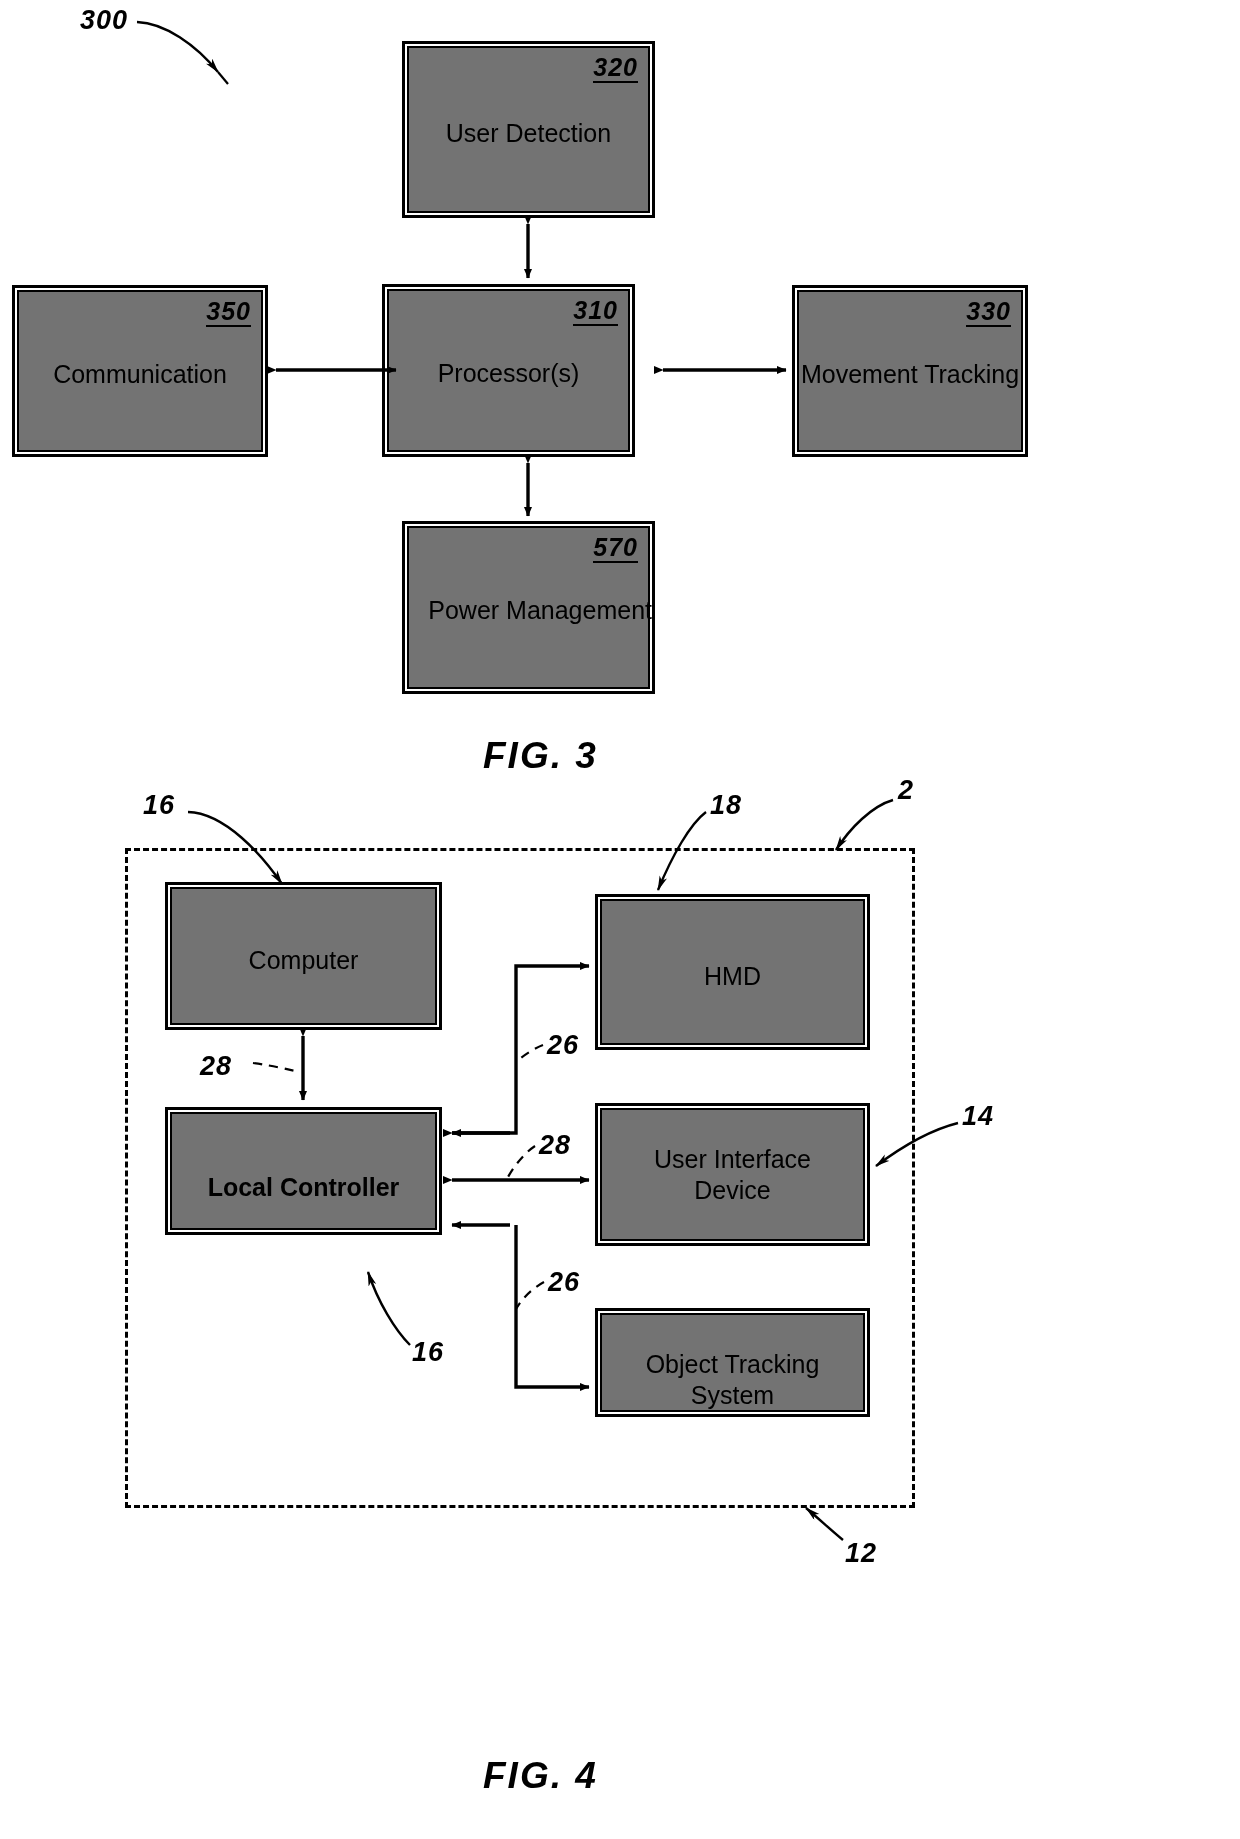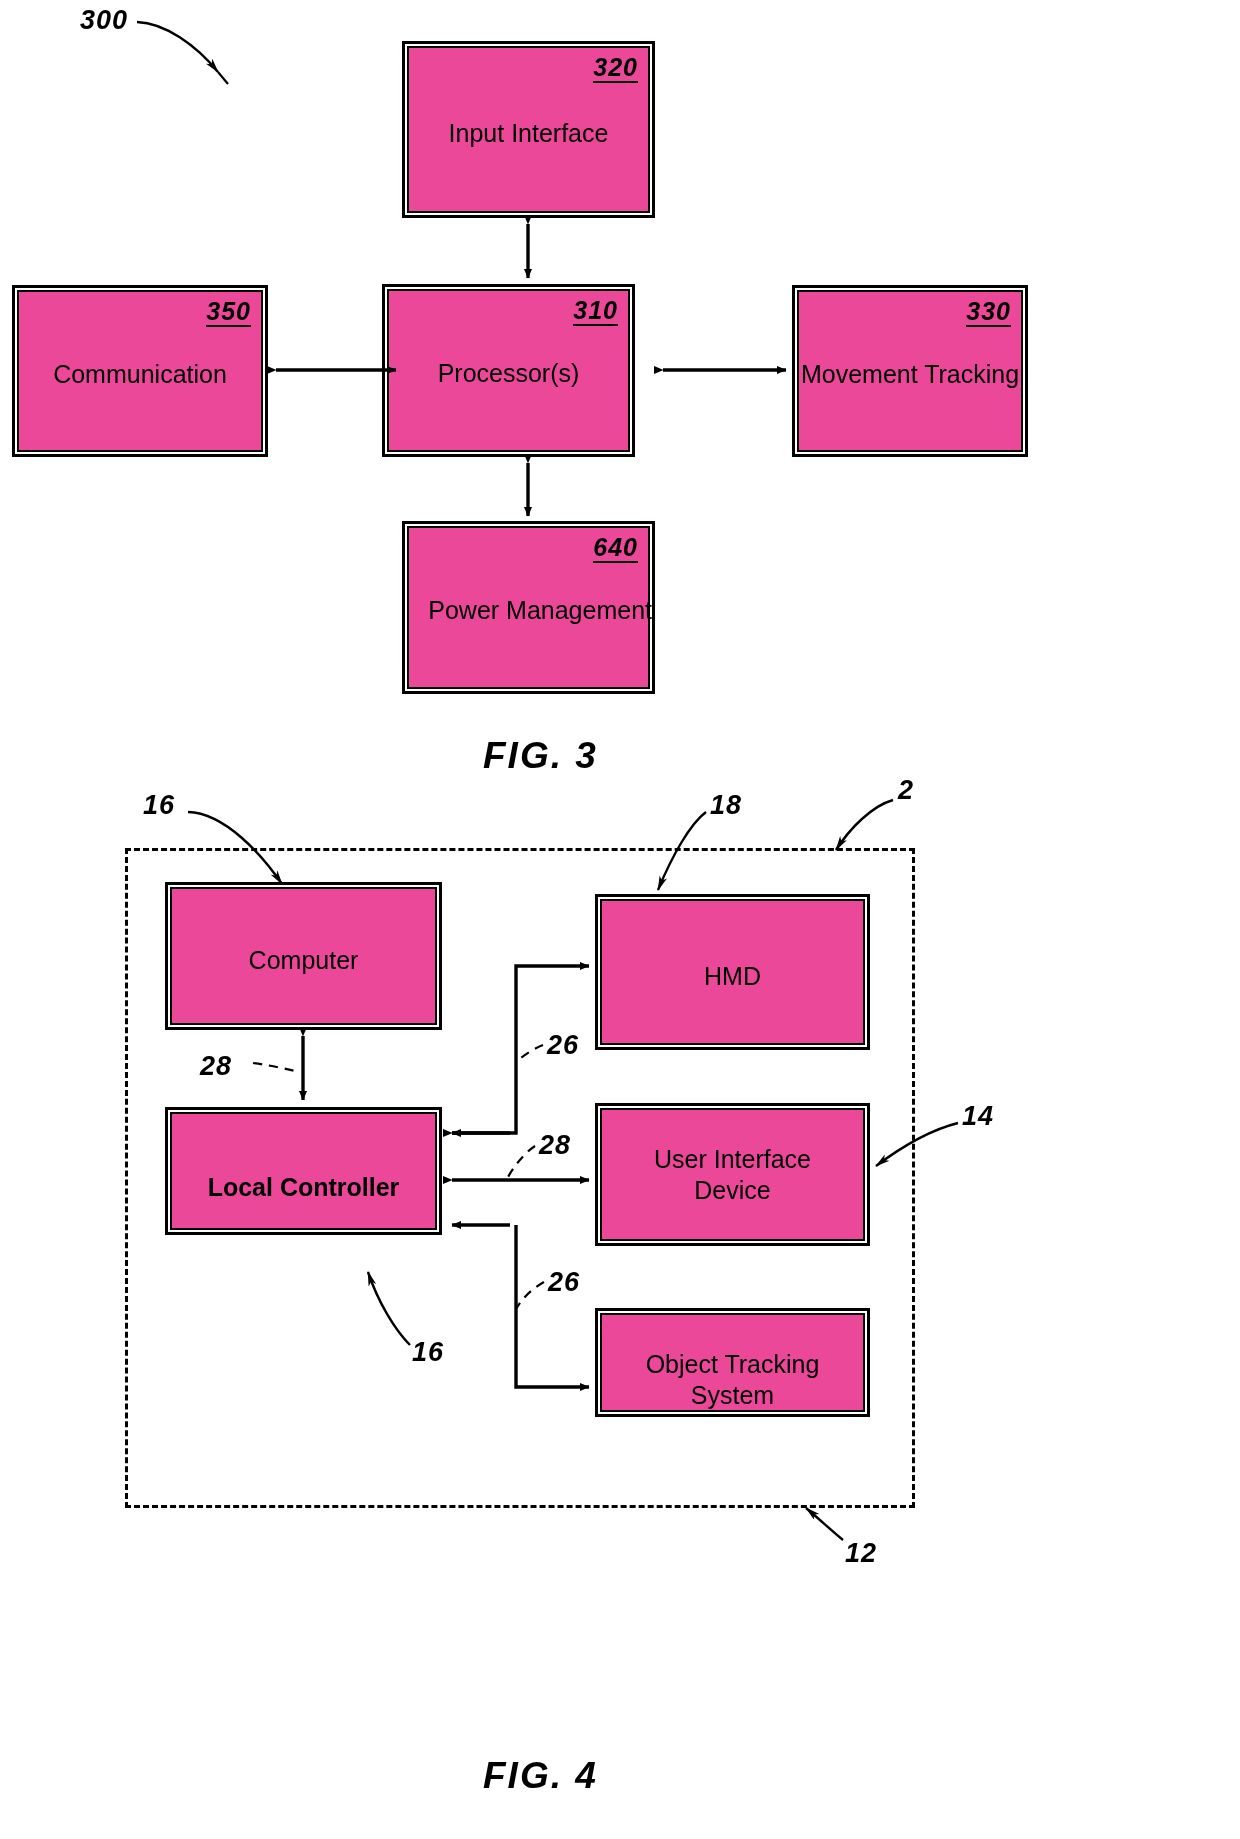--- a/index.html
+++ b/index.html
@@ -1,21 +1,21 @@
 <!DOCTYPE html>
 <html><head>
 <meta charset="utf-8">
 <style>
   html,body{margin:0;padding:0;background:#fff;}
   body{width:1240px;height:1839px;position:relative;font-family:"Liberation Sans",sans-serif;color:#000;overflow:hidden;}
   .stage{position:absolute;left:0;top:0;width:1240px;height:1839px;}
   svg.overlay{position:absolute;left:0;top:0;width:1240px;height:1839px;pointer-events:none;}
 
   
-  .pbox{position:absolute;box-sizing:border-box;background:#ec4899;
+  .pbox{position:absolute;box-sizing:border-box;background:#737373;
         border:3px solid #000;
         box-shadow:inset 0 0 0 2px #fff, inset 0 0 0 4px #000;}
   .pbox .ref{position:absolute;right:14px;top:10px;font-style:italic;font-weight:700;
              font-size:25px;letter-spacing:1px;border-bottom:2px solid #000;padding-bottom:1px;line-height:1.05;}
   .pbox .lbl{position:absolute;left:0;right:0;text-align:center;font-size:25px;line-height:1.2;}
 
   
   .figcap{position:absolute;font-style:italic;font-weight:700;font-size:37px;letter-spacing:2px;
           font-family:"Liberation Sans",sans-serif;}
 
@@ -27,40 +27,40 @@
 </style>
 </head>
 <body>
 
 <div class="stage">
 
   <div class="refnum" style="left:80px;top:5px;">300</div>
 
   <div class="pbox" style="left:402px;top:41px;width:253px;height:177px;">
     <span class="ref">320</span>
-    <span class="lbl" style="top:74px;">Input Interface</span>
+    <span class="lbl" style="top:74px;">User Detection</span>
   </div>
 
   <div class="pbox" style="left:12px;top:285px;width:256px;height:172px;">
     <span class="ref">350</span>
     <span class="lbl" style="top:71px;">Communication</span>
   </div>
 
   <div class="pbox" style="left:382px;top:284px;width:253px;height:173px;">
     <span class="ref">310</span>
     <span class="lbl" style="top:71px;">Processor(s)</span>
   </div>
 
   <div class="pbox" style="left:792px;top:285px;width:236px;height:172px;">
     <span class="ref">330</span>
     <span class="lbl" style="top:71px;">Movement Tracking</span>
   </div>
 
   <div class="pbox" style="left:402px;top:521px;width:253px;height:173px;">
-    <span class="ref">640</span>
+    <span class="ref">570</span>
     <span class="lbl" style="top:71px;text-align:right;">Power Management</span>
   </div>
 
   <div class="figcap" style="left:483px;top:735px;">FIG. 3</div>
 
   <div class="sysbound" style="left:125px;top:848px;width:790px;height:660px;"></div>
 
   <div class="refnum" style="left:143px;top:790px;">16</div>
   <div class="refnum" style="left:710px;top:790px;">18</div>
   <div class="refnum" style="left:898px;top:775px;">2</div>

